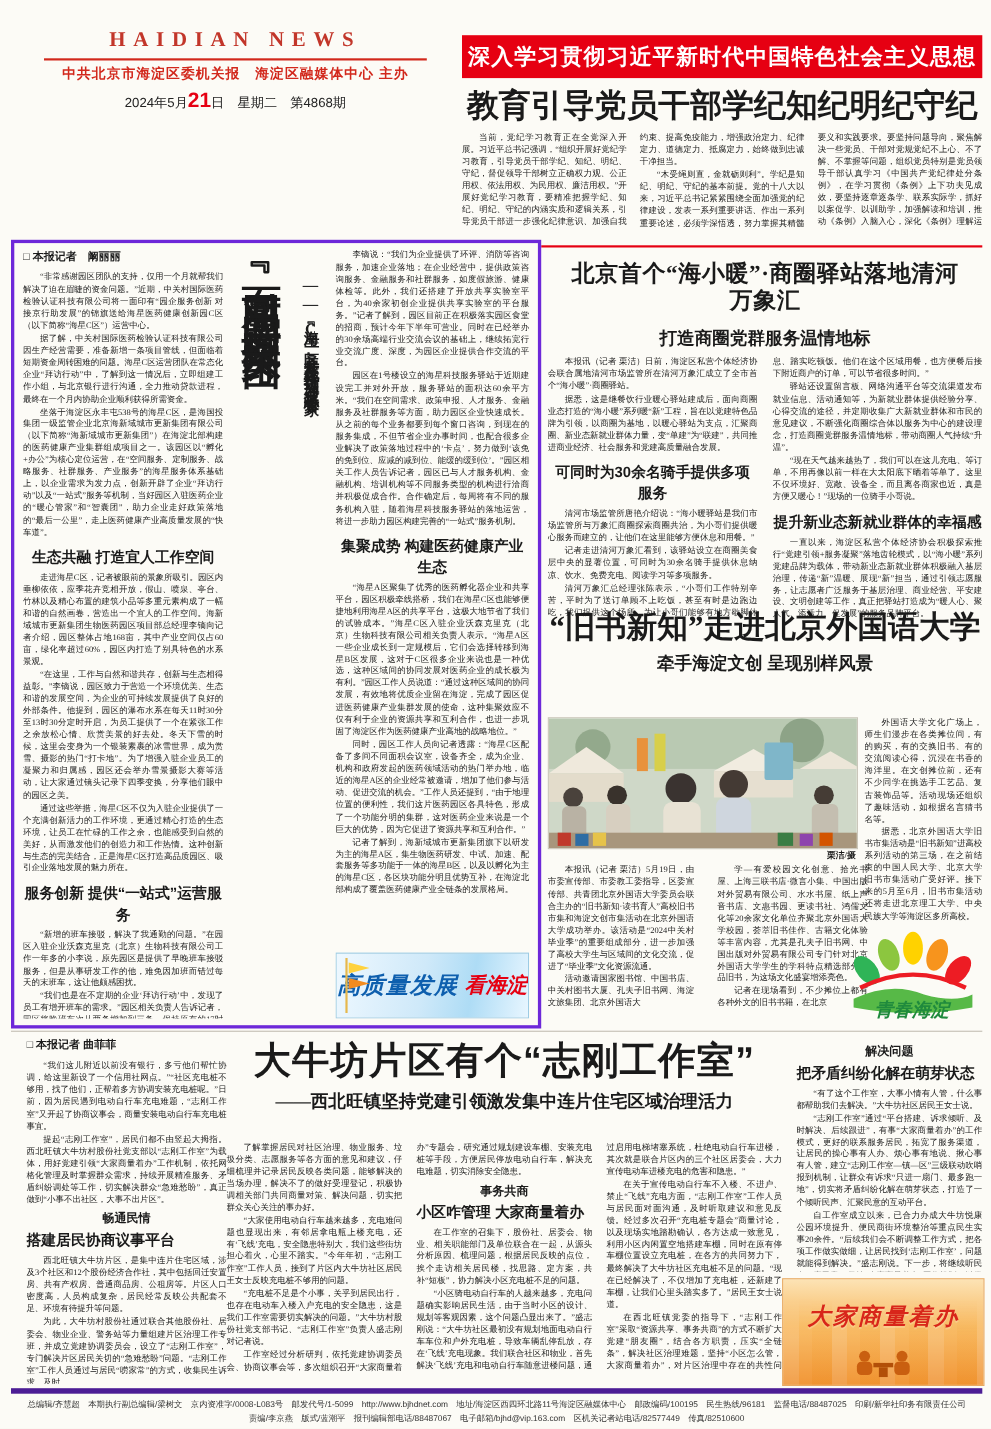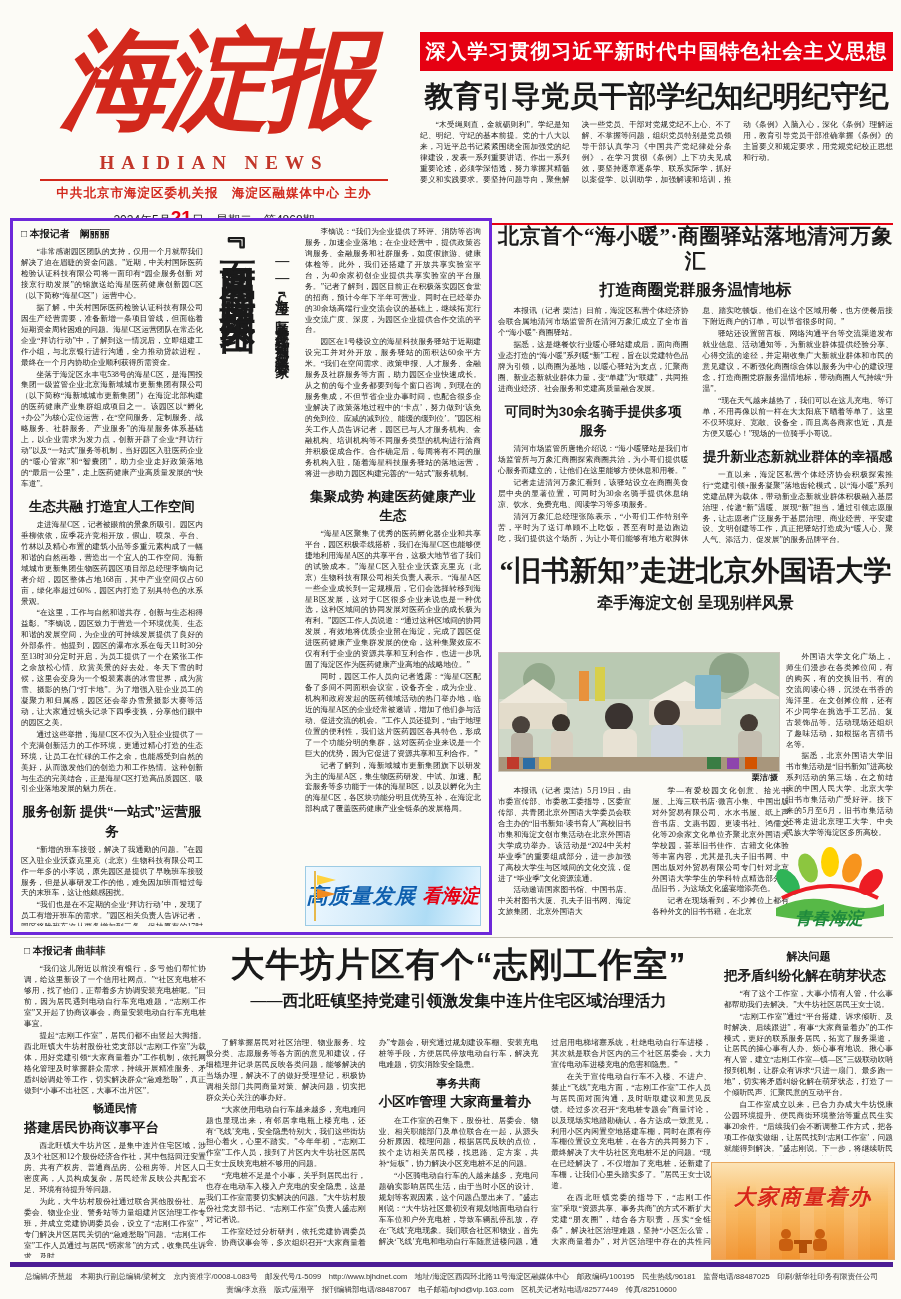--- a/index.html
+++ b/index.html
@@ -42,21 +42,21 @@
   .f-colR .txt{flex:1;overflow:hidden;}
   .f-banner{height:58px;margin-top:4px;border:1px solid #9ccbe4;position:relative;overflow:hidden;
             background:linear-gradient(100deg,#eef8ff 0%,#cfe9f9 45%,#aedcf5 70%,#e8f6ff 100%);
             display:flex;align-items:center;justify-content:center;gap:6px;}
   .f-banner .t1{font-size:21px;font-weight:900;font-style:italic;color:#0e5fae;letter-spacing:1px;}
   .f-banner .t2{font-size:19px;font-weight:900;font-style:italic;color:#e60012;}
   .f-banner .pennant{position:absolute;left:6px;top:4px;}
 
   
   .nuan{position:absolute;left:498px;top:224px;width:395px;}
-  .nuan h1{font-size:21px;font-weight:900;text-align:center;margin:0;line-height:1.2;letter-spacing:0.5px;}
+  .nuan h1{font-size:21px;font-weight:900;text-align:center;margin:12px;line-height:1.2;letter-spacing:0.5px;}
   .nuan h2{font-size:16px;font-weight:bold;text-align:center;margin:6px 0 5px;}
   .nuan .body{columns:2;column-gap:14px;height:256px;overflow:hidden;}
 
   .books{position:absolute;left:498px;top:556px;width:395px;height:376px;}
   .books h1{font-size:28px;font-weight:900;text-align:center;margin:0;line-height:1.1;}
   .books h2{font-size:16px;font-weight:bold;text-align:center;margin:6px 0 0;}
   .photo{position:absolute;left:0;top:96px;width:280px;height:118px;overflow:hidden;border:1px solid #cac6ba;}
   .credit{position:absolute;left:0;top:216px;width:280px;text-align:right;font-size:8px;font-weight:bold;}
   .bcol1{position:absolute;left:0;top:230px;width:133px;height:144px;overflow:hidden;}
   .bcol2{position:absolute;left:154px;top:230px;width:137px;height:144px;overflow:hidden;}
@@ -88,33 +88,33 @@
   
   .footer{position:absolute;left:10px;top:1262px;width:883px;border-top:5px solid #4c1d95;
           padding-top:4px;text-align:center;font-size:7.6px;line-height:1.7;color:#333;}
 </style>
 </head>
 <body>
 
 <div id="page">
 
   <div class="masthead">
-    <div class="calli">海淀报</div>
     <div class="mast-en">HAIDIAN NEWS</div>
     <div class="mast-rule"></div>
     <div class="mast-org sans">中共北京市海淀区委机关报　海淀区融媒体中心 主办</div>
     <div class="mast-date sans">
       <span>2024年5月</span><span class="day">21</span><span>日　星期二　第4868期</span>
     </div>
   </div>
 
   <div class="lead">
     <div class="lead-banner sans">深入学习贯彻习近平新时代中国特色社会主义思想</div>
     <div class="lead-headline sans">教育引导党员干部学纪知纪明纪守纪</div>
     <div class="lead-body small">
+      <p>当前，党纪学习教育正在全党深入开展。习近平总书记强调，“组织开展好党纪学习教育，引导党员干部学纪、知纪、明纪、守纪，督促领导干部树立正确权力观、公正用权、依法用权、为民用权、廉洁用权。”开展好党纪学习教育，要精准把握学纪、知纪、明纪、守纪的内涵实质和逻辑关系，引导党员干部进一步强化纪律意识、加强自我约束、提高免疫能力，增强政治定力、纪律定力、道德定力、抵腐定力，始终做到忠诚干净担当。</p>
       <p>“木受绳则直，金就砺则利”。学纪是知纪、明纪、守纪的基本前提。党的十八大以来，习近平总书记紧紧围绕全面加强党的纪律建设，发表一系列重要讲话、作出一系列重要论述，必须学深悟透，努力掌握其精髓要义和实践要求。要坚持问题导向，聚焦解决一些党员、干部对党规党纪不上心、不了解、不掌握等问题，组织党员特别是党员领导干部认真学习《中国共产党纪律处分条例》，在学习贯彻《条例》上下功夫见成效，要坚持逐章逐条学、联系实际学，抓好以案促学、以训助学，加强解读和培训，推动《条例》入脑入心，深化《条例》理解运用，教育引导党员干部准确掌握《条例》的主旨要义和规定要求，用党规党纪校正思想和行动。</p>
 
     </div>
   </div>
 
   <div class="feature">
     <div class="f-colL small">
       <div class="byline sans">□ 本报记者　阚丽丽</div>
       <p>“非常感谢园区团队的支持，仅用一个月就帮我们解决了迫在眉睫的资金问题。”近期，中关村国际医药检验认证科技有限公司将一面印有“园企服务创新 对接京行助发展”的锦旗送给海星医药健康创新园C区（以下简称“海星C区”）运营中心。</p>
       <p>据了解，中关村国际医药检验认证科技有限公司因生产经营需要，准备新增一条项目管线，但面临着短期资金周转困难的问题。海星C区运营团队在常态化企业“拜访行动”中，了解到这一情况后，立即组建工作小组，与北京银行进行沟通，全力推动贷款进程，最终在一个月内协助企业顺利获得所需资金。</p>

